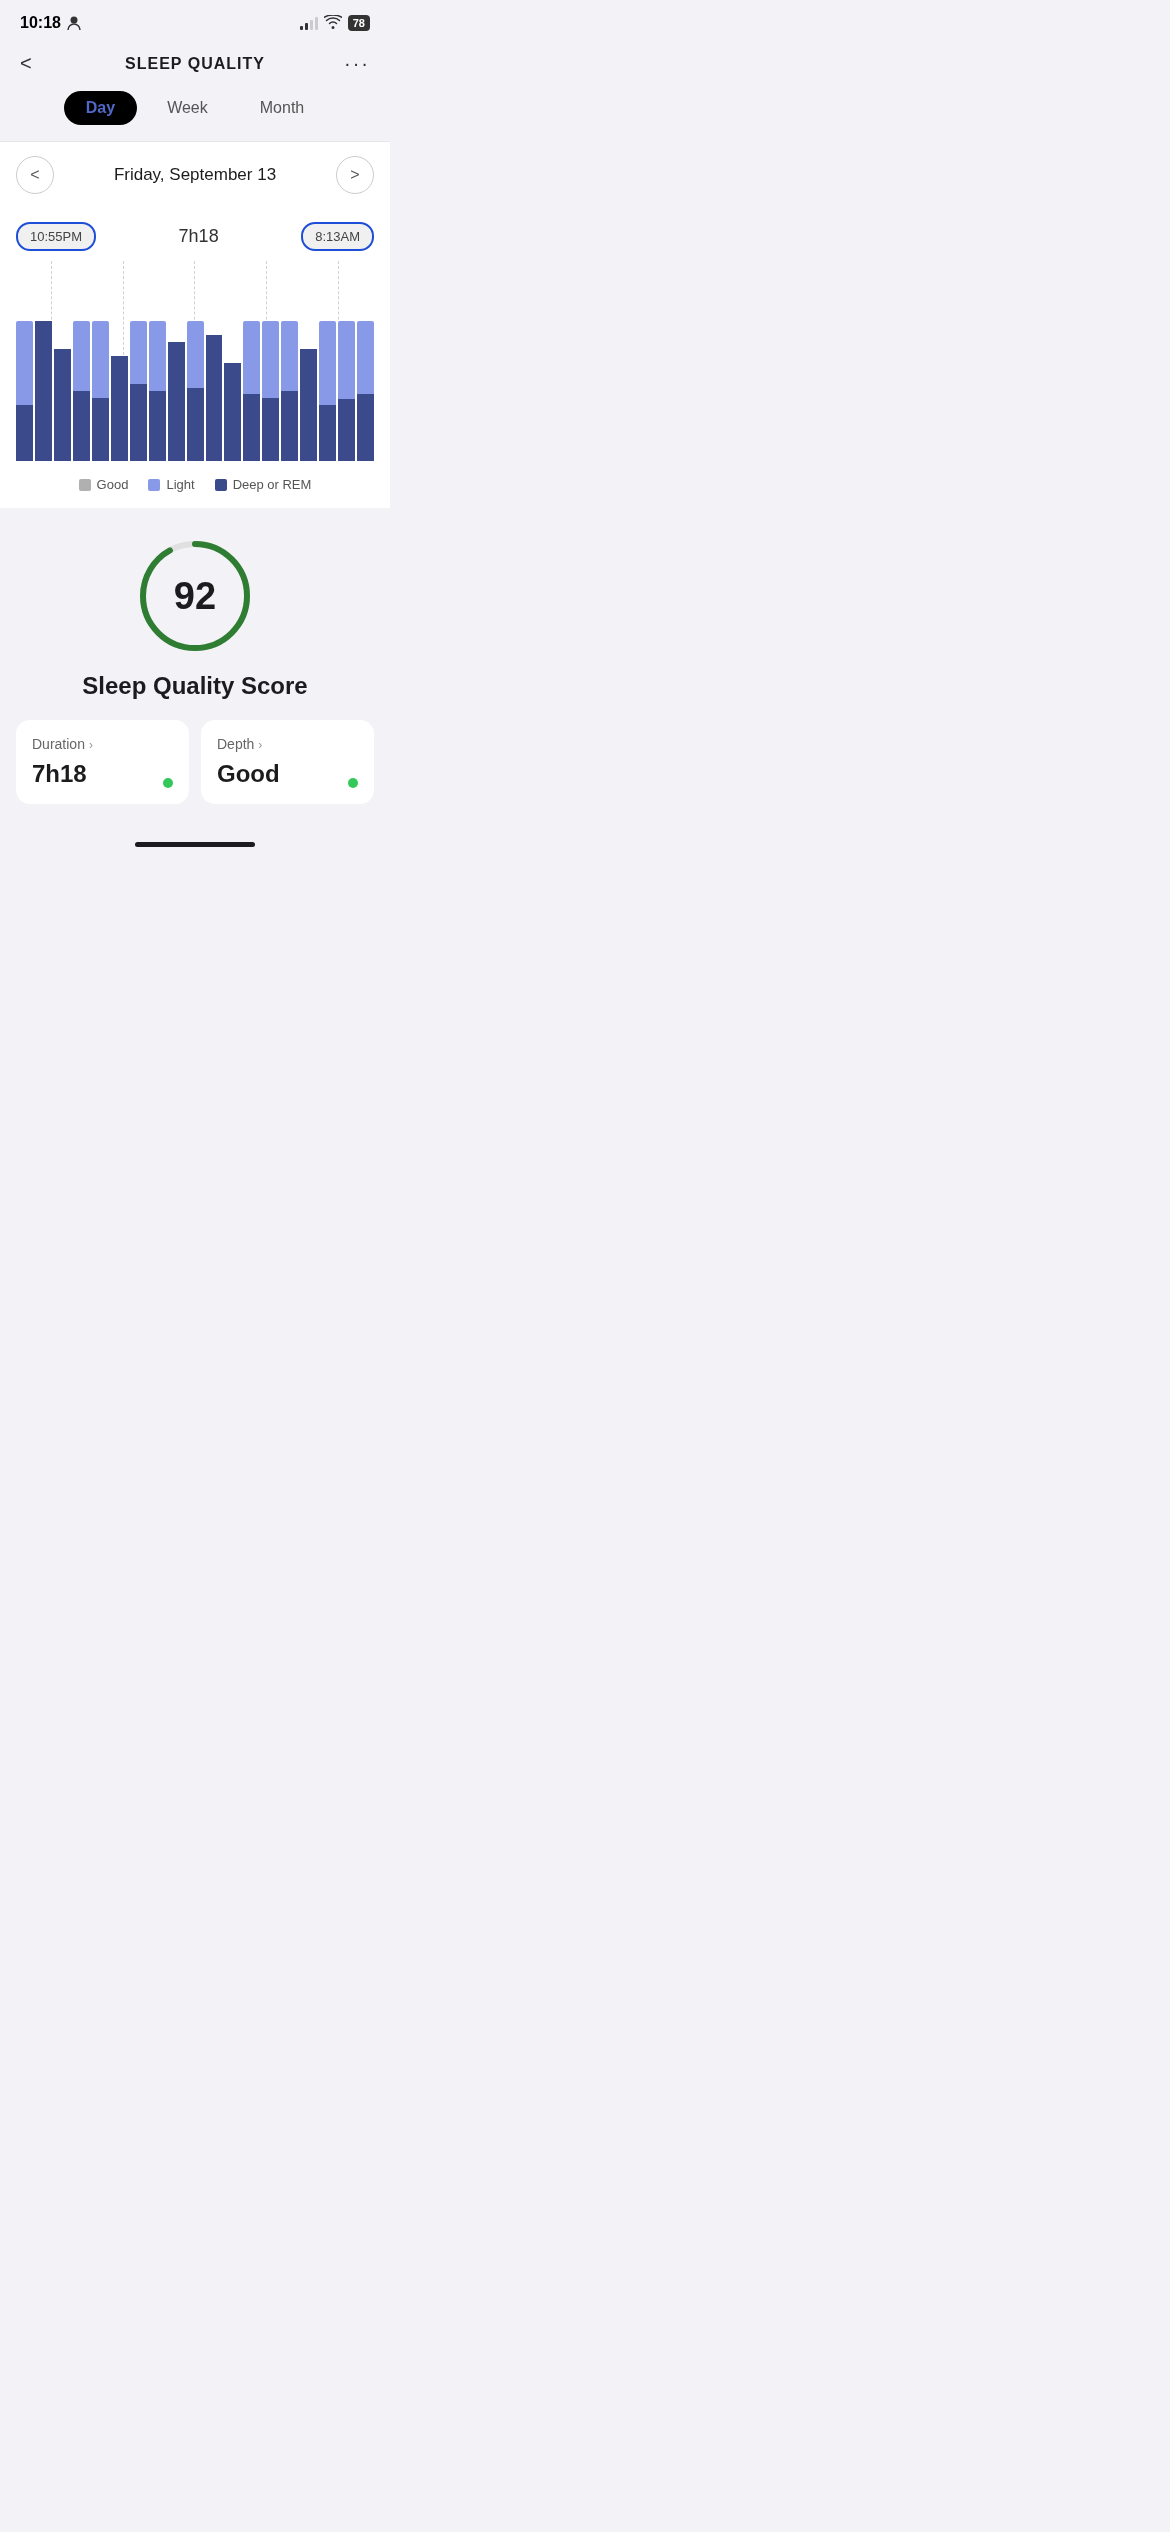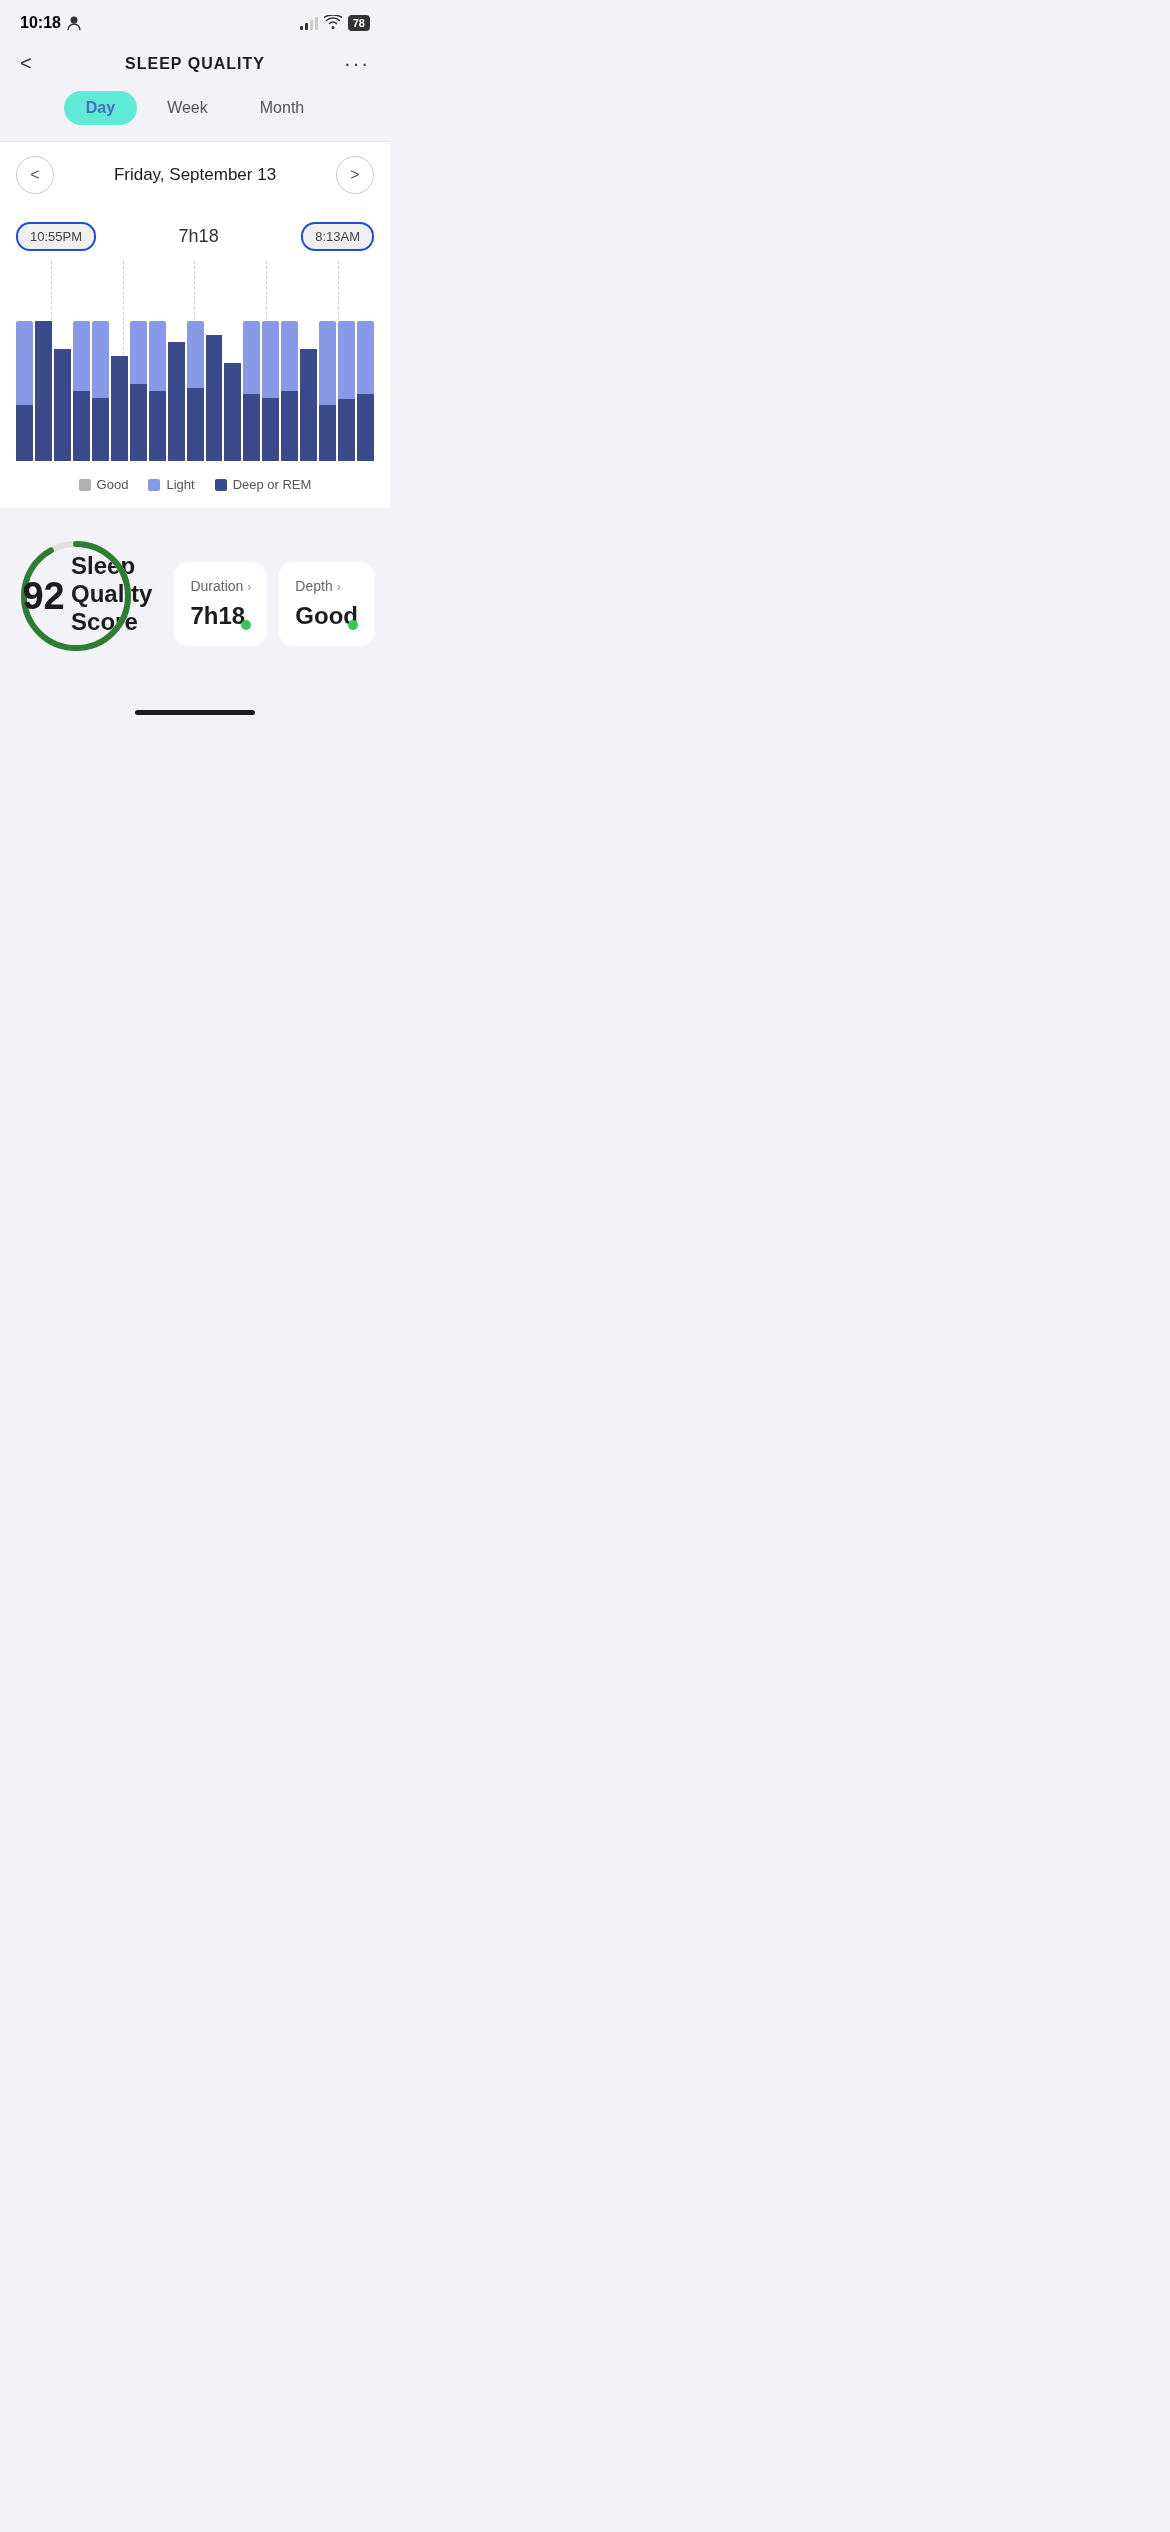--- a/index.html
+++ b/index.html
@@ -97,21 +97,21 @@
     }
     .tab-item {
       padding: 8px 22px;
       border-radius: 20px;
       font-size: 16px;
       font-weight: 500;
       cursor: pointer;
       color: #555;
     }
     .tab-item.active {
-      background: #5eead4;
+      background: #000000;
       color: #5068c8;
       font-weight: 600;
     }
 
     
     .date-nav {
       display: flex;
       justify-content: space-between;
       align-items: center;
       padding: 14px 16px;
@@ -236,21 +236,21 @@
     }
     .legend-dot.awake { background: #b0b0b0; }
     .legend-dot.light { background: #8899e8; }
     .legend-dot.deep { background: #3a4a8a; }
 
     
     .score-section {
       background: #f2f2f7;
       padding: 28px 16px 16px;
       display: flex;
-      flex-direction: row;
+      flex-direction: column;
       align-items: center;
     }
     .score-circle-container {
       position: relative;
       width: 120px;
       height: 120px;
       margin-bottom: 16px;
     }
     .score-circle-container svg {
       position: absolute;

